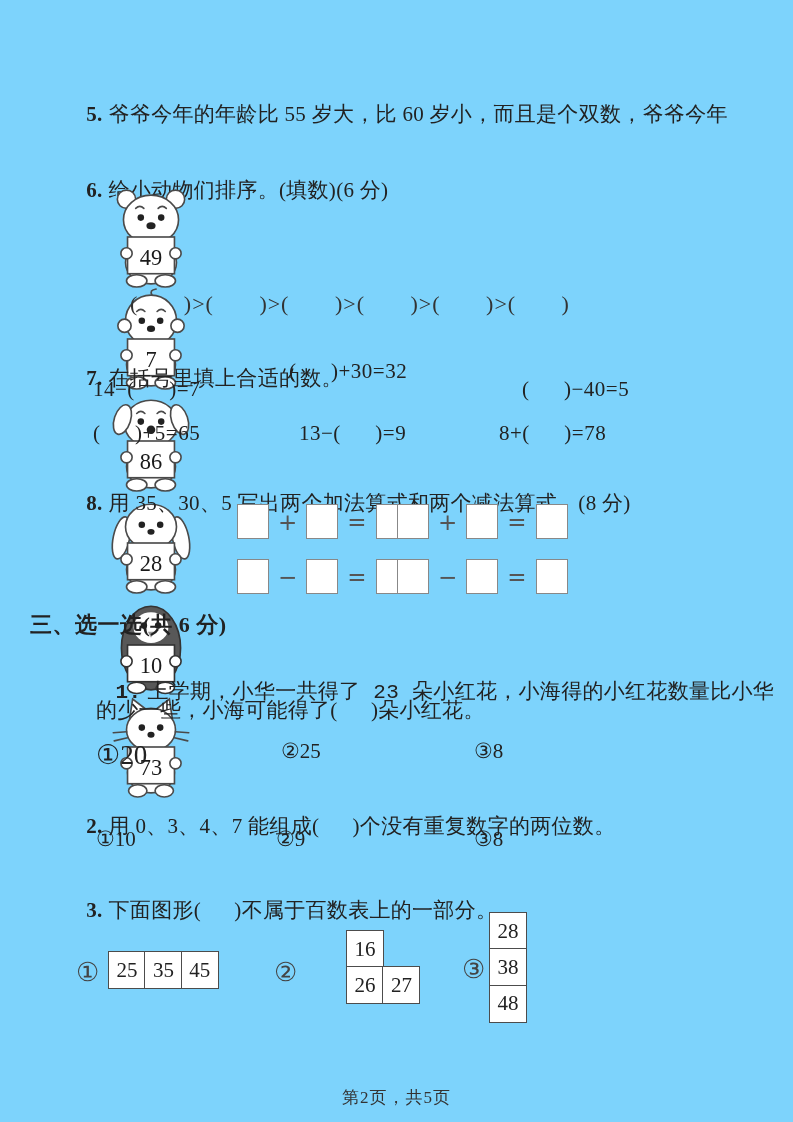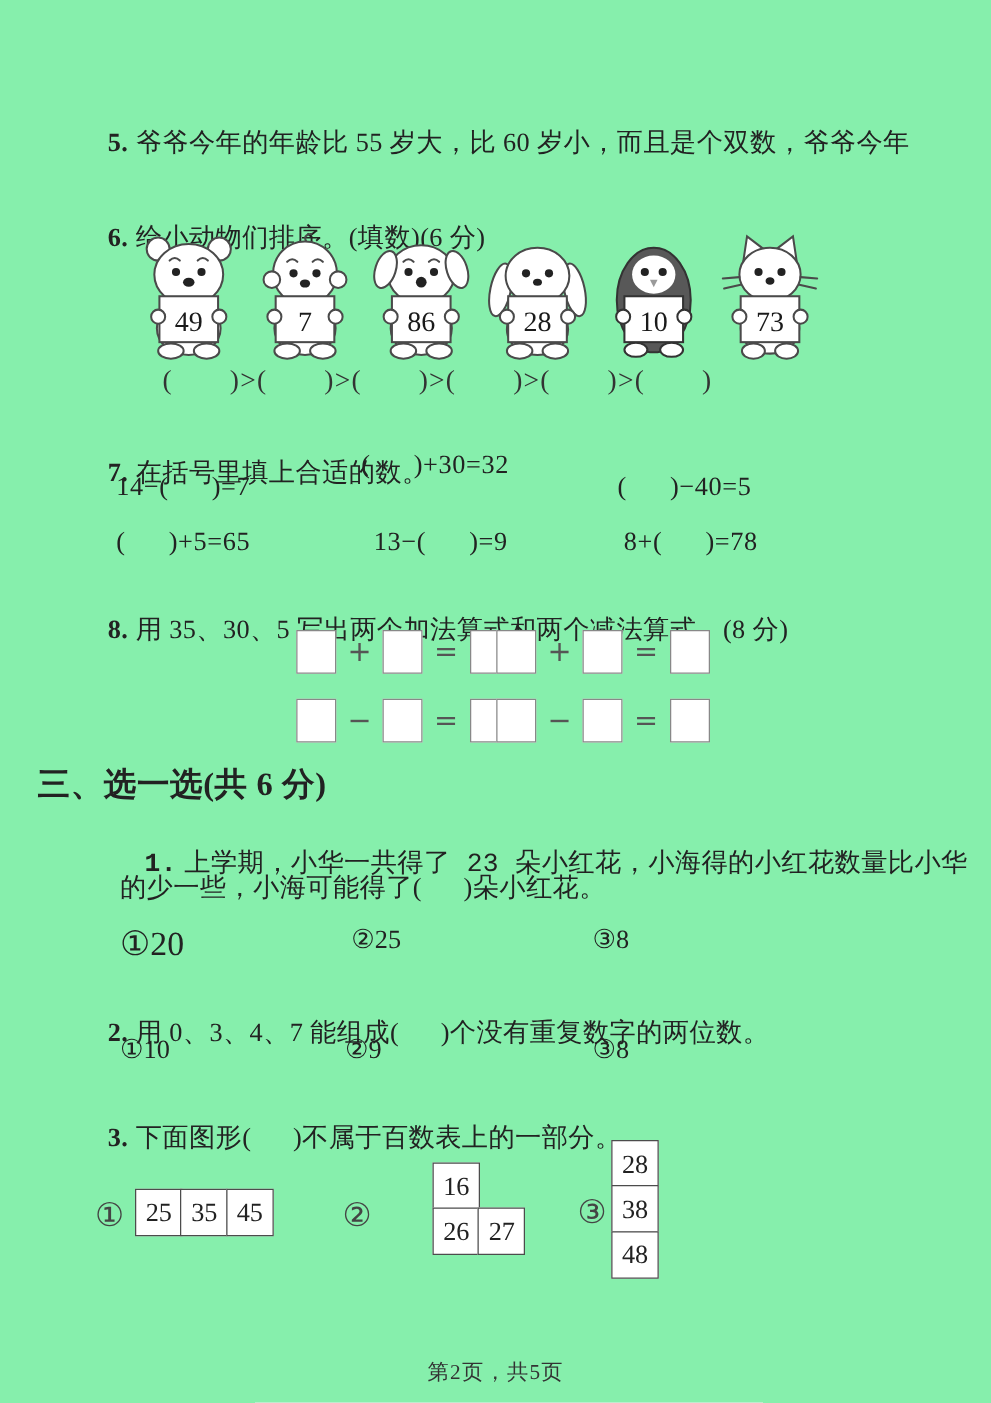--- a/index.html
+++ b/index.html
@@ -1,34 +1,34 @@
 <!DOCTYPE html>
 <html><head>
 <meta charset="utf-8">
 <style>
   html,body{margin:0;padding:0;background:#e9e9e9;}
   .page{
     position:relative;width:793px;height:1122px;margin:0 auto;
-    background:#86efac;overflow:hidden;
+    background:#7dd3fc;overflow:hidden;
     font-family:"Liberation Serif","DejaVu Serif",serif;
     color:#222;
   }
   .abs{position:absolute;}
   .line{font-size:21px;line-height:27px;white-space:pre;letter-spacing:.3px;}
   .qnum{font-weight:bold;margin-right:6px;}
-  .sec-heading{font-size:26px;font-weight:bold;letter-spacing:.5px;white-space:pre;}
+  .sec-heading{font-size:22px;font-weight:bold;letter-spacing:.5px;white-space:pre;}
   .ordering{font-size:22px;white-space:pre;letter-spacing:1px;color:#333;}
   .equation{font-size:21px;white-space:pre;letter-spacing:.5px;}
   .opt{position:absolute;white-space:pre;}
   
   .boxeq{display:flex;align-items:center;gap:9px;}
   .bx{width:30px;height:33px;border:1.5px solid #888;background:#fff;}
   .op{font-size:23px;color:#555;font-family:"DejaVu Sans",sans-serif;}
   
-  .animals{display:flex;gap:11px;}
+  .animals{display:flex;flex-direction:column;}
   .animal{width:82px;height:102px;}
   
   .fig-label{font-size:26px;color:#444;}
   .cellrow{display:flex;}
   .cellcol{display:flex;flex-direction:column;}
   .cell{
     width:38px;height:38px;border:1.6px solid #4c4c4c;background:#fff;
     display:flex;align-items:center;justify-content:center;
     font-size:21px;box-sizing:border-box;
   }
@@ -168,21 +168,21 @@
     </svg>
   </div>
 
   <div class="abs ordering" style="top:291px;left:130px;">(       )&gt;(       )&gt;(       )&gt;(       )&gt;(       )&gt;(       )</div>
 
   <div class="abs line" style="top:338px;left:64px;">
     <span class="qnum">7.</span><span>在括号里填上合适的数。</span>
   </div>
   <div class="abs equation" style="top:377px;left:93px;">14−(      )=7</div>
   <div class="abs equation" style="top:359px;left:289px;">(      )+30=32</div>
-  <div class="abs equation" style="top:377px;left:494px;">(      )−40=5</div>
+  <div class="abs equation" style="top:377px;left:522px;">(      )−40=5</div>
   <div class="abs equation" style="top:421px;left:93px;">(      )+5=65</div>
   <div class="abs equation" style="top:421px;left:299px;">13−(      )=9</div>
   <div class="abs equation" style="top:421px;left:499px;">8+(      )=78</div>
 
   <div class="abs line" style="top:463px;left:64px;">
     <span class="qnum">8.</span><span>用 35、30、5 写出两个加法算式和两个减法算式。(8 分)</span>
   </div>
 
   <div class="abs boxeq" style="top:504px;left:237px;">
     <div class="bx"></div>

